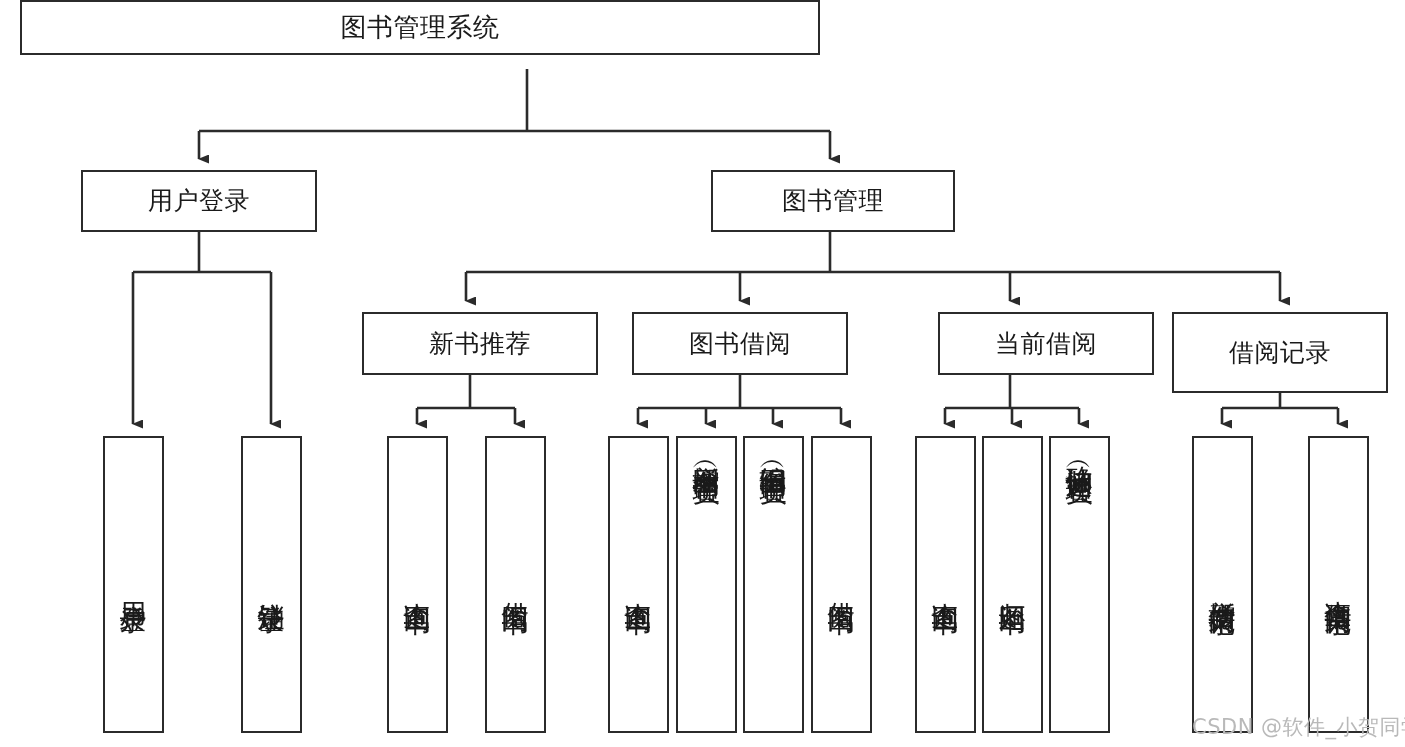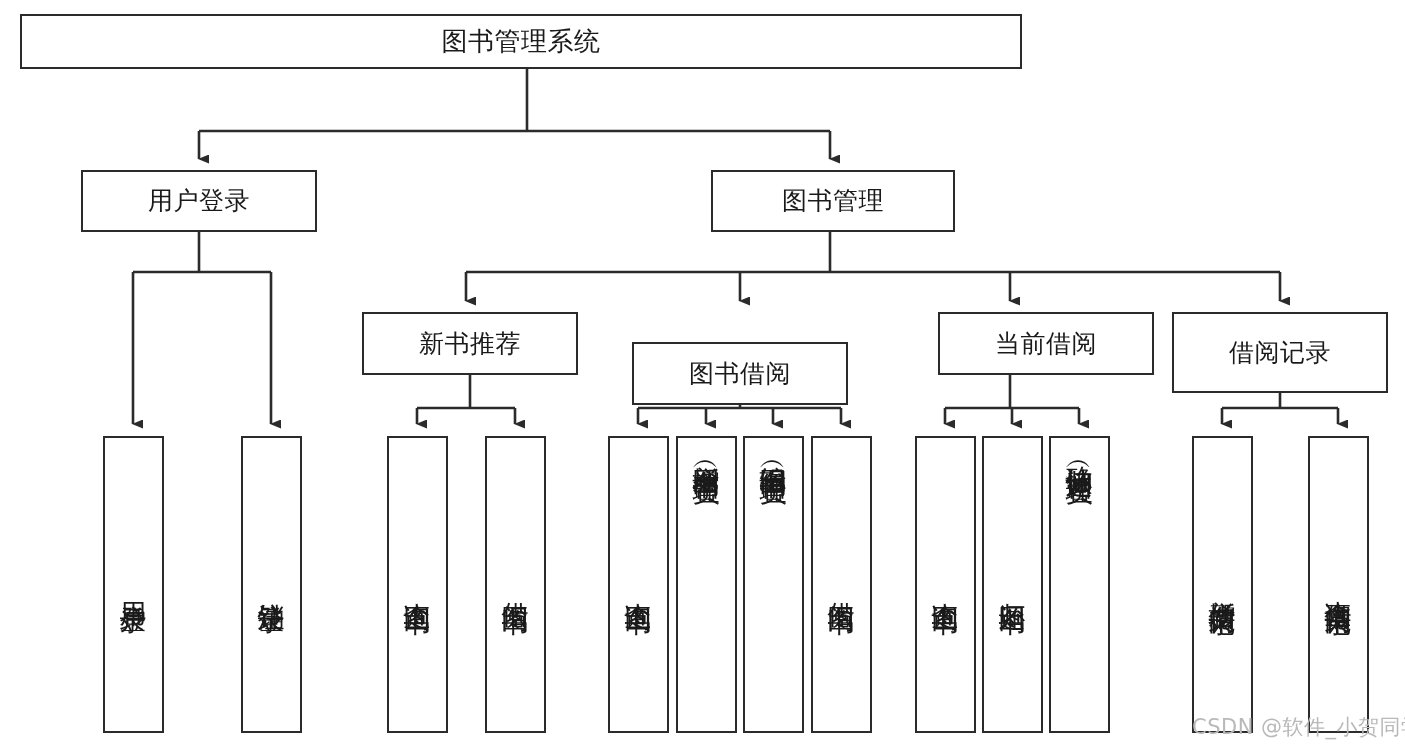--- a/index.html
+++ b/index.html
@@ -125,37 +125,37 @@
       <path d="M 1012,408 L 1012,424" marker-end="url(#arrowhead)"></path>
       <path d="M 1079,408 L 1079,424" marker-end="url(#arrowhead)"></path>
 
       <path d="M 1280,375 L 1280,408"></path>
       <path d="M 1222,408 L 1338,408"></path>
       <path d="M 1222,408 L 1222,424" marker-end="url(#arrowhead)"></path>
       <path d="M 1338,408 L 1338,424" marker-end="url(#arrowhead)"></path>
     </g>
   </svg>
 
-  <div class="node horiz root" style="left:20px; top:14px; width:1002px; height:55px;">
+  <div class="node horiz root" style="left:20px; top:0; width:800px; height:55px;">
     <span class="node-label">图书管理系统</span>
   </div>
 
   <div class="node horiz" style="left:81px; top:170px; width:236px; height:62px;">
     <span class="node-label">用户登录</span>
   </div>
 
   <div class="node horiz" style="left:711px; top:170px; width:244px; height:62px;">
     <span class="node-label">图书管理</span>
   </div>
 
-  <div class="node horiz" style="left:362px; top:312px; width:216px; height:63px;">
+  <div class="node horiz" style="left:362px; top:312px; width:236px; height:63px;">
     <span class="node-label">新书推荐</span>
   </div>
 
-  <div class="node horiz" style="left:632px; top:312px; width:216px; height:63px;margin-top:30px;">
+  <div class="node horiz" style="left:632px; top:312px; width:216px; height:63px;">
     <span class="node-label">图书借阅</span>
   </div>
 
   <div class="node horiz" style="left:938px; top:312px; width:216px; height:63px;">
     <span class="node-label">当前借阅</span>
   </div>
 
   <div class="node horiz" style="left:1172px; top:312px; width:216px; height:81px;">
     <span class="node-label">借阅记录</span>
   </div>

